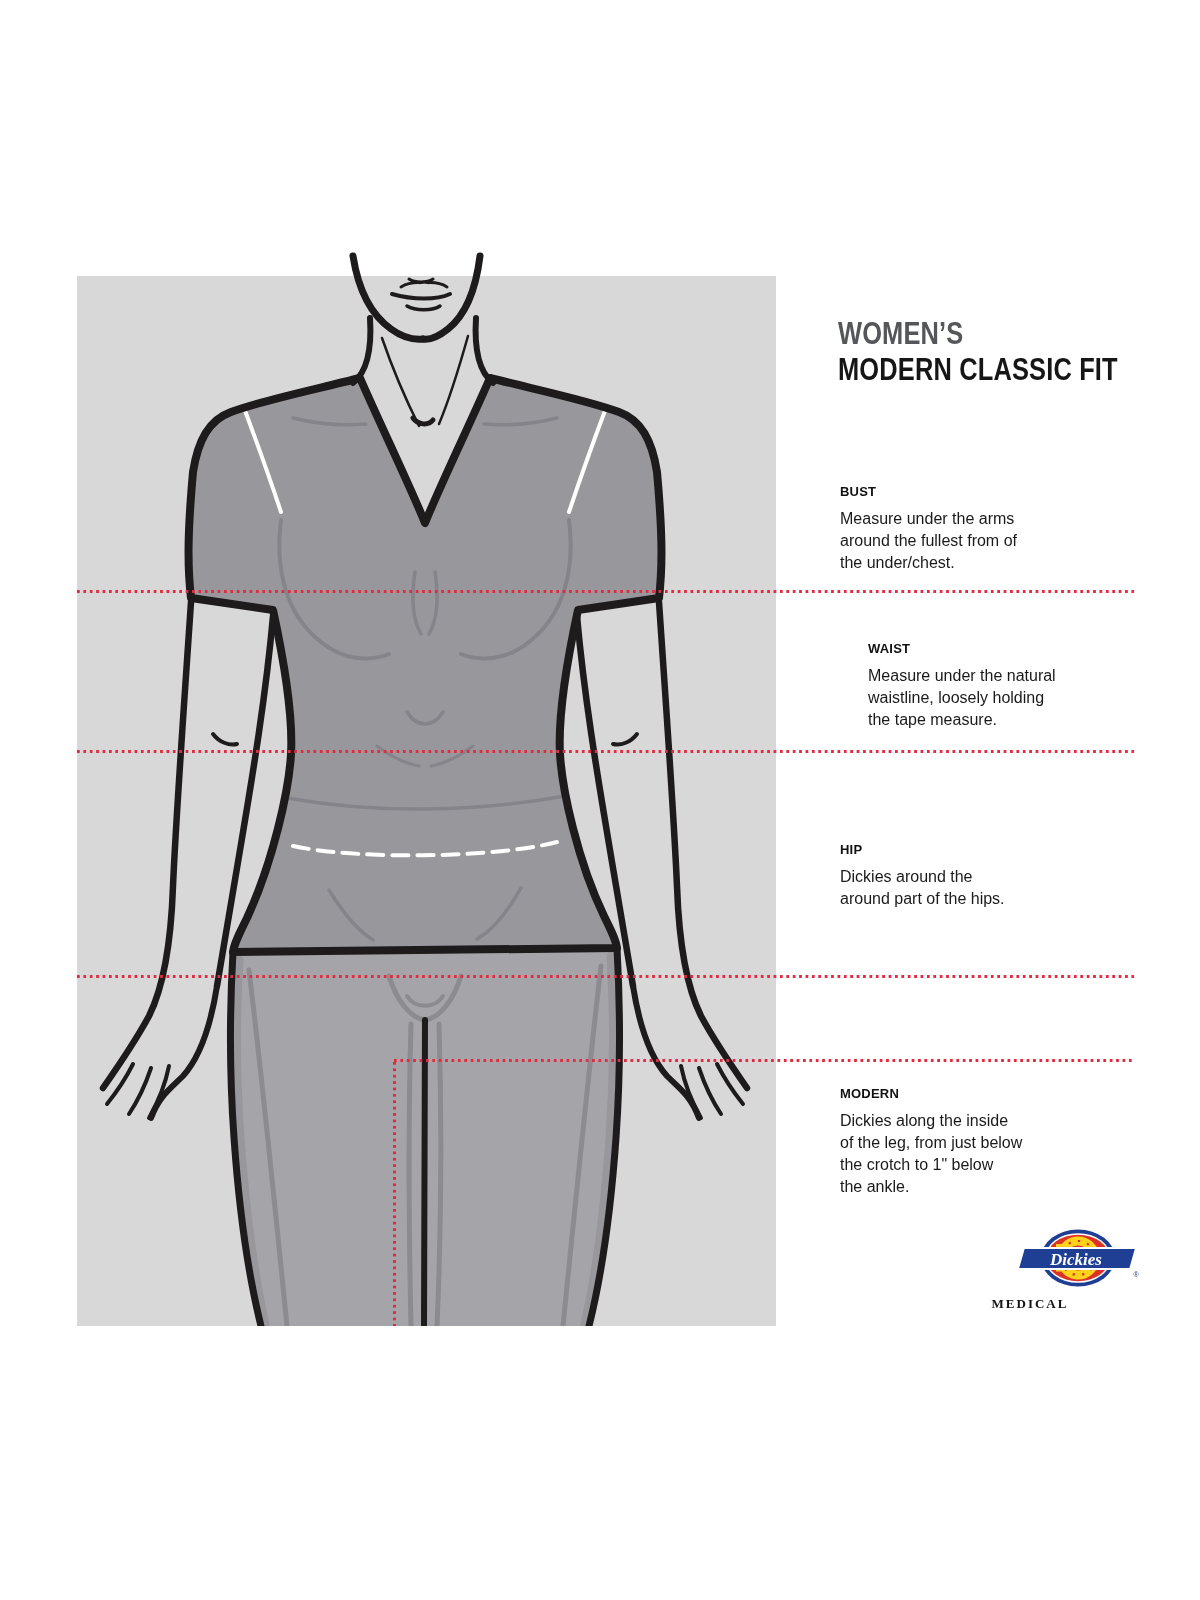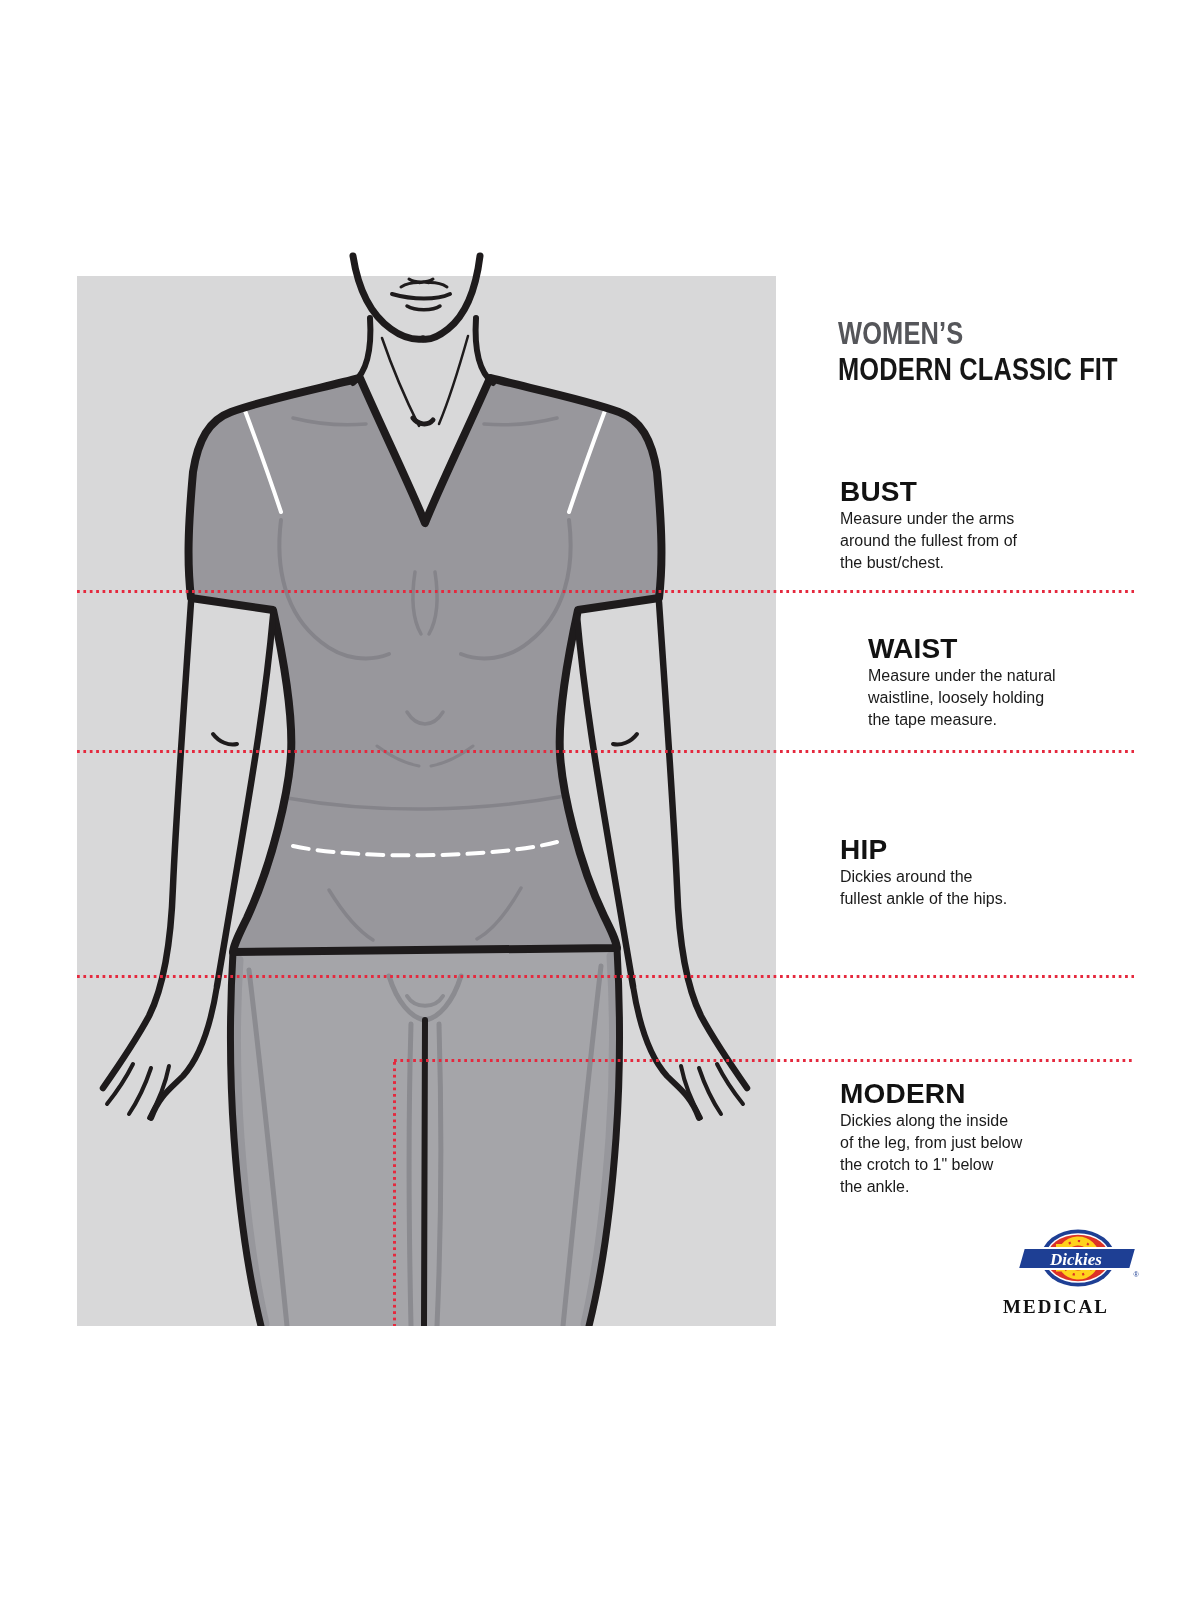--- a/index.html
+++ b/index.html
@@ -18,34 +18,34 @@
     background-image:radial-gradient(circle at 1.5px 1.5px,#e5293e 1.45px,rgba(0,0,0,0) 1.55px);
     background-size:3px 6.4px;background-repeat:repeat-y;}
 
   
   .title-block{left:838px;top:316px;transform:scaleX(.82);transform-origin:left top;
     font-weight:bold;font-size:31px;line-height:36px;white-space:nowrap;letter-spacing:.2px;}
   .title-line1{color:#55565a;}
   .title-line2{color:#161616;}
 
   .section{left:840px;white-space:nowrap;}
-  .section h3{margin:0 0 4px 0;font-size:28px;line-height:24px;font-weight:bold;
+  .section h3{margin:0 0 4px 0;font-size:13px;line-height:24px;font-weight:bold;
     color:#121212;letter-spacing:.2px;}
   .section .bodyline{display:block;font-size:16px;line-height:22px;color:#1a1a1a;}
 
   #sec-bust{top:480px;}
   #sec-waist{top:637px;margin-left:28px;}
   #sec-hip{top:838px;}
   #sec-inseam{top:1082px;}
 
   
   #logo-svg{position:absolute;left:1014px;top:1228px;width:128px;height:64px;}
-  #logo-division{left:992px;top:1296px;width:128px;text-align:center;
+  #logo-division{left:966px;top:1296px;width:128px;text-align:center;
     font-family:"Liberation Serif","DejaVu Serif",serif;font-weight:bold;
-    font-size:19px;letter-spacing:2px;color:#121212;}
+    font-size:13px;letter-spacing:2px;color:#121212;}
 </style>
 </head>
 <body>
 
 <svg id="figure-svg" viewBox="0 -26 699 1076" xmlns="http://www.w3.org/2000/svg">
   <g fill="none" stroke-linecap="round" stroke-linejoin="round">
 
     <rect x="0" y="0" width="699" height="1050" fill="#d8d8d9" stroke="none"></rect>
 
     <g>
@@ -129,34 +129,34 @@
 
 <div class="abs title-block">
   <div class="title-line1">WOMEN’S</div>
   <div class="title-line2">MODERN CLASSIC FIT</div>
 </div>
 
 <div class="abs section" id="sec-bust">
   <h3>BUST</h3>
   <span class="bodyline">Measure under the arms</span>
   <span class="bodyline">around the fullest from of</span>
-  <span class="bodyline">the bust/chest.</span>
+  <span class="bodyline">the under/chest.</span>
 </div>
 
 <div class="abs section" id="sec-waist">
   <h3>WAIST</h3>
   <span class="bodyline">Measure under the natural</span>
   <span class="bodyline">waistline, loosely holding</span>
   <span class="bodyline">the tape measure.</span>
 </div>
 
 <div class="abs section" id="sec-hip">
   <h3>HIP</h3>
   <span class="bodyline">Dickies around the</span>
-  <span class="bodyline">fullest ankle of the hips.</span>
+  <span class="bodyline">around part of the hips.</span>
 </div>
 
 <div class="abs section" id="sec-inseam">
   <h3>MODERN</h3>
   <span class="bodyline">Dickies along the inside</span>
   <span class="bodyline">of the leg, from just below</span>
   <span class="bodyline">the crotch to 1" below</span>
   <span class="bodyline">the ankle.</span>
 </div>
 

